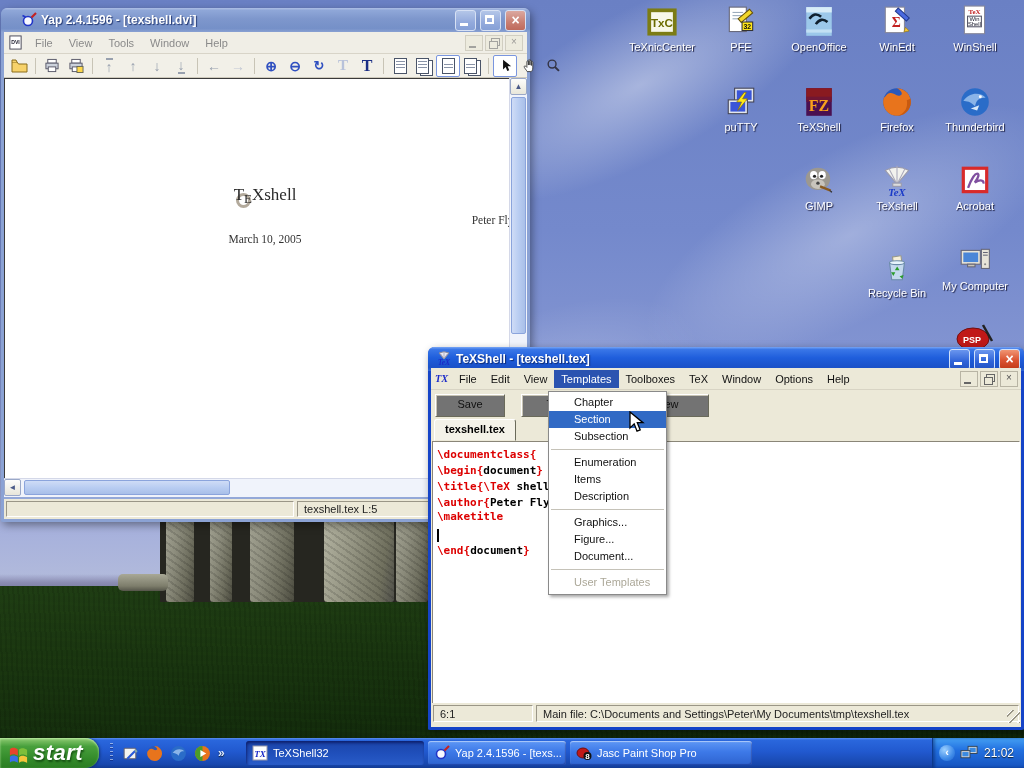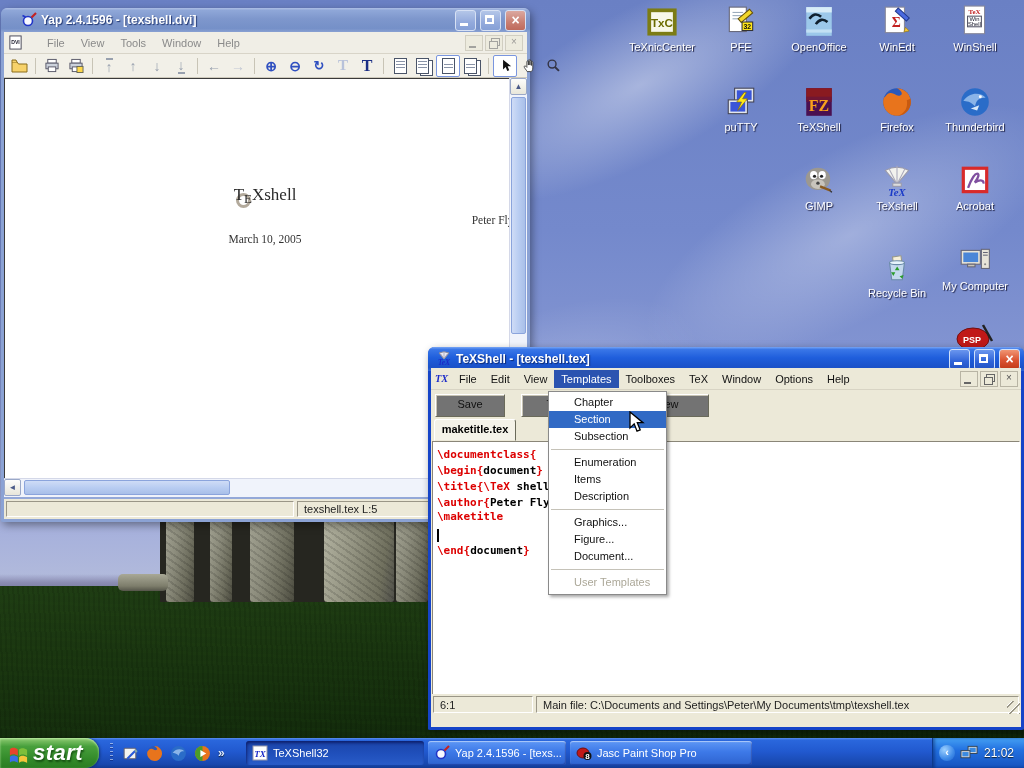--- a/index.html
+++ b/index.html
@@ -50,21 +50,21 @@
   .wbtn .xgl{position:absolute;left:0;top:0;right:0;bottom:0;color:#fff;font-size:14px;font-weight:bold;
              text-align:center;line-height:19px;}
 
   
   #yap{left:1px;top:8px;width:529px;height:514px;z-index:2;background:#94a8d8;
        border:3px solid #8ba2d4;border-top:none;box-sizing:border-box;}
   #yap .tbar{background:linear-gradient(180deg,#aebfe6 0%,#8fa7d8 10%,#7e97cc 45%,#7590c8 85%,#89a0d2 100%);margin:-0px -3px 3px -3px;padding-left:18px;}
   #yap .wbtn{background:linear-gradient(180deg,#b4c6e8,#93aadc 60%,#86a0d6);border-color:#d7e1f4;}
   #yap .wbtn.close{background:linear-gradient(180deg,#dba8a0,#c97f72 60%,#bf6a5c);}
   #yap-menubar{position:absolute;left:0;right:0;top:24px;height:21px;background:#f0eee6;
-      display:flex;align-items:center;gap:12px;padding:0 4px;border-bottom:1px solid #d8d4c8;}
+      display:flex;align-items:center;gap:0;padding:0 4px;border-bottom:1px solid #d8d4c8;}
   #yap-menubar .mitem{padding:3px 8px;color:#8a8a8a;}
   #yap-menubar .dvi{width:15px;height:15px;margin-right:4px;}
   .mdi-btns{margin-left:auto;display:flex;gap:2px;opacity:.55;}
   .mdi-btn{width:16px;height:14px;border:1px solid #b8b4a4;background:#ece9d8;position:relative;
            font-size:10px;line-height:12px;text-align:center;color:#555;}
   .mdi-min{position:absolute;left:3px;bottom:2px;width:7px;height:2px;background:#666;}
   .mdi-res1{position:absolute;left:5px;top:2px;width:7px;height:6px;border:1px solid #666;}
   .mdi-res2{position:absolute;left:3px;top:5px;width:7px;height:6px;border:1px solid #666;background:#ece9d8;}
   #yap-toolbar{position:absolute;left:0;right:0;top:46px;height:23px;background:#f2f0e8;
       display:flex;align-items:center;padding:0 3px;border-bottom:1px solid #cfcabc;}
@@ -126,21 +126,21 @@
   #ts-tabrow{position:absolute;left:0;right:0;top:70px;height:24px;background:#ece9d8;}
   #ts-tab{position:absolute;left:3px;top:2px;width:80px;height:20px;background:#f4f2e8;
       border:1px solid;border-color:#fff #6a6a5a #ece9d8 #fff;border-radius:3px 3px 0 0;
       font-weight:bold;font-size:11px;text-align:center;line-height:19px;}
   #ts-editor{position:absolute;left:1px;right:1px;top:94px;height:263px;background:#fff;
       border:1px solid;border-color:#8a8678 #fff #fff #8a8678;box-sizing:border-box;overflow:hidden;}
   .codeline{position:absolute;left:4px;white-space:pre;font-family:"DejaVu Sans Mono",monospace;
       font-weight:bold;font-size:11px;line-height:16px;}
   .c-cmd{color:#dd0000;} .c-arg{color:#000;}
   #caret{position:absolute;width:1.5px;height:13px;background:#000;}
-  #ts-status{position:absolute;left:0;right:0;bottom:12px;height:21px;background:#ece9d8;
+  #ts-status{position:absolute;left:0;right:0;bottom:3px;height:21px;background:#ece9d8;
       display:flex;gap:3px;padding:2px;box-sizing:border-box;}
   #grip{position:absolute;right:1px;bottom:1px;width:13px;height:13px;
       background:repeating-linear-gradient(135deg,transparent 0 3px,#fff 3px 4px,#9a9687 4px 5.5px,transparent 5.5px 6.5px);}
 
   
   #dropdown{position:absolute;left:117px;top:44px;width:117px;background:#fff;
       border:1px solid #8a8a8a;box-shadow:2px 2px 3px rgba(0,0,0,.35);padding:2px 0 3px;z-index:5;}
   .ditem{height:17px;line-height:17px;padding-left:25px;color:#111;font-size:11px;white-space:nowrap;}
   .ditem.selected{background:#316ac5;color:#fff;}
   .ditem.disabled{color:#aca899;}
@@ -546,21 +546,21 @@
       </span>
     </div>
 
     <div id="ts-toolbar">
         <div class="pushbtn" style="left: 4px; width: 68px;">Save</div>
         <div class="pushbtn" style="left: 90px; width: 68px;">TeX</div>
         <div class="pushbtn" style="left: 178px; width: 98px;">Preview</div>
       </div>
 
     <div id="ts-tabrow">
-      <div id="ts-tab">maketitle.tex</div>
+      <div id="ts-tab">texshell.tex</div>
     </div>
 
     <div id="ts-editor">
         <div class="codeline" style="top: 5px;"><span class="c-cmd">\documentclass{</span></div>
         <div class="codeline" style="top: 21px;"><span class="c-cmd">\begin{</span><span class="c-arg">document</span><span class="c-cmd">}</span></div>
         <div class="codeline" style="top: 37px;"><span class="c-cmd">\title{</span><span class="c-cmd">\TeX</span><span class="c-arg"> shell</span><span class="c-cmd">}</span></div>
         <div class="codeline" style="top: 53px;"><span class="c-cmd">\author{</span><span class="c-arg">Peter Fly</span></div>
         <div class="codeline" style="top: 67px;"><span class="c-cmd">\maketitle</span></div>
         <div class="codeline" style="top: 85px;"><span id="caret" style="position: relative; display: inline-block; width: 1.5px; height: 13px; background: rgb(0, 0, 0); vertical-align: middle;"></span></div>
         <div class="codeline" style="top: 101px;"><span class="c-cmd">\end{</span><span class="c-arg">document</span><span class="c-cmd">}</span></div>

